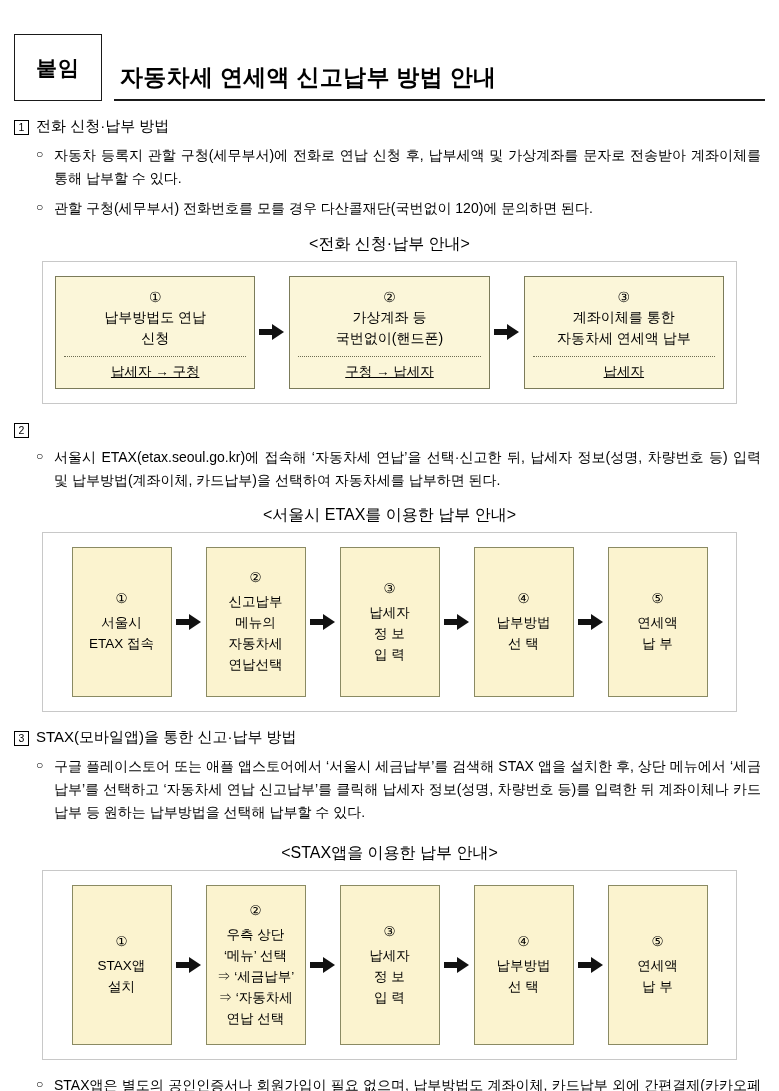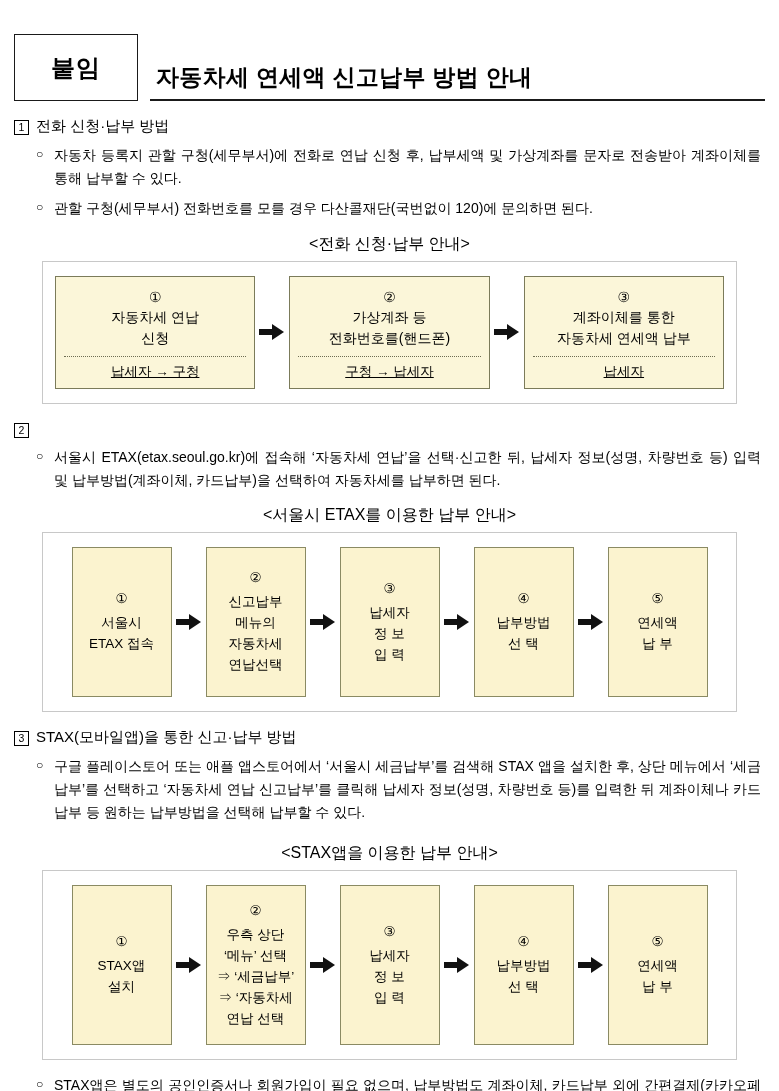--- a/index.html
+++ b/index.html
@@ -24,22 +24,22 @@
   }
 
   
   .title-row {
     display: flex;
     align-items: stretch;
     margin: 8px 0 0 0;
   }
   .title-tag {
     border: 1.6px solid #1a1a1a;
-    padding: 8px 36px;
-    font-size: 24px;
+    padding: 8px 20px;
+    font-size: 21px;
     font-weight: bold;
     letter-spacing: 1px;
     display: flex;
     align-items: center;
     justify-content: center;
     min-width: 88px;
     box-sizing: border-box;
   }
   .title-main {
     margin-left: 12px;
@@ -217,36 +217,36 @@
       <span class="bullet-text">관할 구청(세무부서) 전화번호를 모를 경우 다산콜재단(국번없이 120)에 문의하면 된다.</span>
     </div>
 
     <div class="caption">&lt;전화 신청·납부 안내&gt;</div>
 
     <div class="flow-wrap">
       <div class="flow">
         <div class="box1">
           <div class="box1-top">
             <span>①</span>
-            <span class="box-lines">자동차세 연납
+            <span class="box-lines">납부방법도 연납
 신청</span>
           </div>
           <div class="box1-sep"></div>
           <div class="box1-bot">납세자 → 구청</div>
         </div>
         <div class="arrow">
           <svg width="26" height="16" viewBox="0 0 26 16">
               <path d="M0 5 L13 5 L13 0 L25 8 L13 16 L13 11 L0 11 Z" fill="#111"></path>
             </svg>
         </div>
         <div class="box1">
           <div class="box1-top">
             <span>②</span>
             <span class="box-lines">가상계좌 등
-전화번호를(핸드폰)</span>
+국번없이(핸드폰)</span>
           </div>
           <div class="box1-sep"></div>
           <div class="box1-bot">구청 → 납세자</div>
         </div>
         <div class="arrow">
           <svg width="26" height="16" viewBox="0 0 26 16">
               <path d="M0 5 L13 5 L13 0 L25 8 L13 16 L13 11 L0 11 Z" fill="#111"></path>
             </svg>
         </div>
         <div class="box1">

